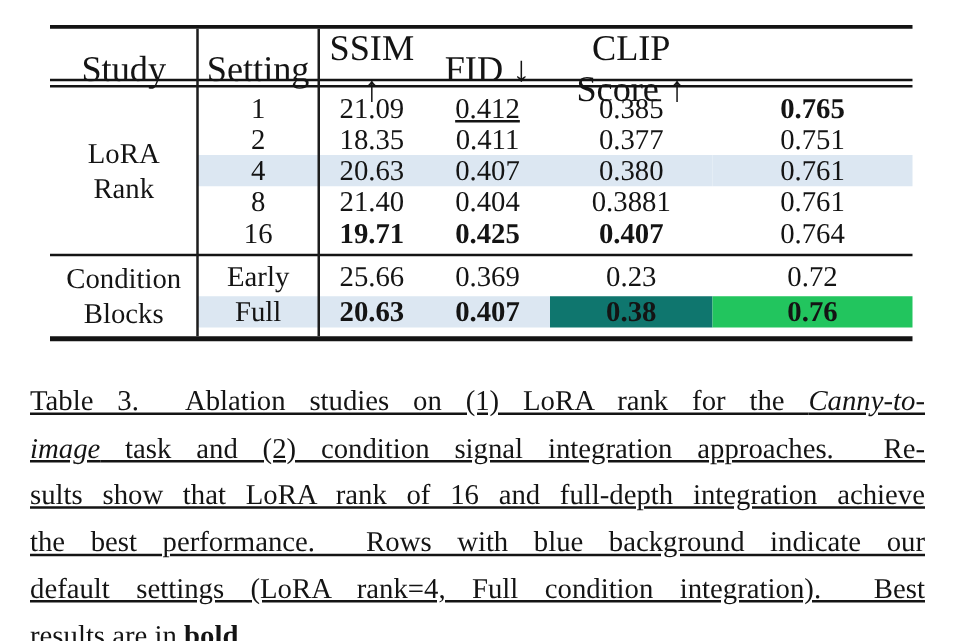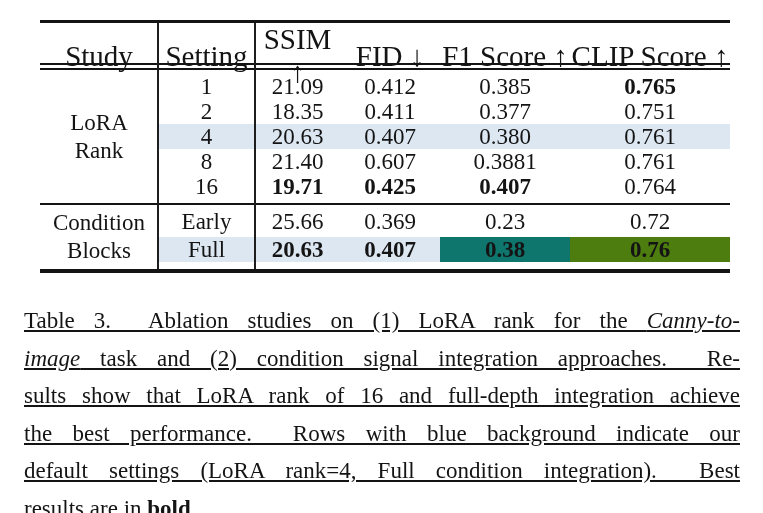--- a/index.html
+++ b/index.html
@@ -63,53 +63,52 @@
 <div class="page">
 
   <div class="table-wrap">
     <div class="rule rule-top"></div>
 
     <div class="header-row grid-cols">
       <div class="cell">Study</div>
       <div class="cell">Setting</div>
       <div class="cell">SSIM ↑</div>
       <div class="cell">FID ↓</div>
-      <div class="cell">F1 Score ↑</div>
       <div class="cell">CLIP Score ↑</div>
     </div>
 
     <div class="rule-double">
       <div class="dline"></div>
         <div class="dgap"></div>
         <div class="dline"></div>
     </div>
 
     <div class="section grid-cols" id="section-0">
         <div class="cell study-cell" style="grid-row: 1 / 6;">
           <div>LoRA</div>
           <div>Rank</div>
         </div>
         <div class="cell" style="grid-area: 1 / 2;">1</div>
         <div class="cell" style="grid-area: 1 / 3;">21.09</div>
-        <div class="cell" style="grid-area: 1 / 4;">0.412</div>
+        <div class="cell" style="grid-area: 1 / 4; text-decoration: underline;">0.412</div>
         <div class="cell" style="grid-area: 1 / 5;">0.385</div>
         <div class="cell bold" style="grid-area: 1 / 6;">0.765</div>
         <div class="cell" style="grid-area: 2 / 2;">2</div>
         <div class="cell" style="grid-area: 2 / 3;">18.35</div>
         <div class="cell" style="grid-area: 2 / 4;">0.411</div>
         <div class="cell" style="grid-area: 2 / 5;">0.377</div>
         <div class="cell" style="grid-area: 2 / 6;">0.751</div>
         <div class="cell" style="background: rgb(220, 231, 242); grid-area: 3 / 2;">4</div>
         <div class="cell" style="background: rgb(220, 231, 242); grid-area: 3 / 3;">20.63</div>
         <div class="cell" style="background: rgb(220, 231, 242); grid-area: 3 / 4;">0.407</div>
         <div class="cell" style="background: rgb(220, 231, 242); grid-area: 3 / 5;">0.380</div>
         <div class="cell" style="background: rgb(220, 231, 242); grid-area: 3 / 6;">0.761</div>
         <div class="cell" style="grid-area: 4 / 2;">8</div>
         <div class="cell" style="grid-area: 4 / 3;">21.40</div>
-        <div class="cell" style="grid-area: 4 / 4;">0.607</div>
+        <div class="cell" style="grid-area: 4 / 4;">0.404</div>
         <div class="cell" style="grid-area: 4 / 5;">0.3881</div>
         <div class="cell" style="grid-area: 4 / 6;">0.761</div>
         <div class="cell" style="grid-area: 5 / 2;">16</div>
         <div class="cell bold" style="grid-area: 5 / 3;">19.71</div>
         <div class="cell bold" style="grid-area: 5 / 4;">0.425</div>
         <div class="cell bold" style="grid-area: 5 / 5;">0.407</div>
         <div class="cell" style="grid-area: 5 / 6;">0.764</div>
       </div>
 
     <div class="rule rule-mid"></div>
@@ -121,21 +120,21 @@
         </div>
         <div class="cell" style="grid-area: 1 / 2; font-family: Liberation Serif, serif;">Early</div>
         <div class="cell" style="grid-area: 1 / 3; text-align: right;">25.66</div>
         <div class="cell" style="grid-area: 1 / 4;">0.369</div>
         <div class="cell" style="grid-area: 1 / 5;">0.23</div>
         <div class="cell" style="grid-area: 1 / 6;">0.72</div>
         <div class="cell" style="background: rgb(220, 231, 242); grid-area: 2 / 2;">Full</div>
         <div class="cell bold" style="background: rgb(220, 231, 242); grid-area: 2 / 3;">20.63</div>
         <div class="cell bold" style="background: rgb(220, 231, 242); grid-area: 2 / 4;">0.407</div>
         <div class="cell bold" style="background: #0f766e; grid-area: 2 / 5;">0.38</div>
-        <div class="cell bold" style="background: #4d7c0f; grid-area: 2 / 6;">0.76</div>
+        <div class="cell bold" style="background: #22c55e; grid-area: 2 / 6;">0.76</div>
       </div>
 
     <div class="rule rule-bottom"></div>
 
     <div class="vbar vbar-1"></div>
     <div class="vbar vbar-2"></div>
   </div>
 
   <div class="caption" id="caption">
       <div class="cap-line"><span>Table 3.  Ablation studies on (1) LoRA rank for the </span><span class="it">Canny-to-</span></div>

